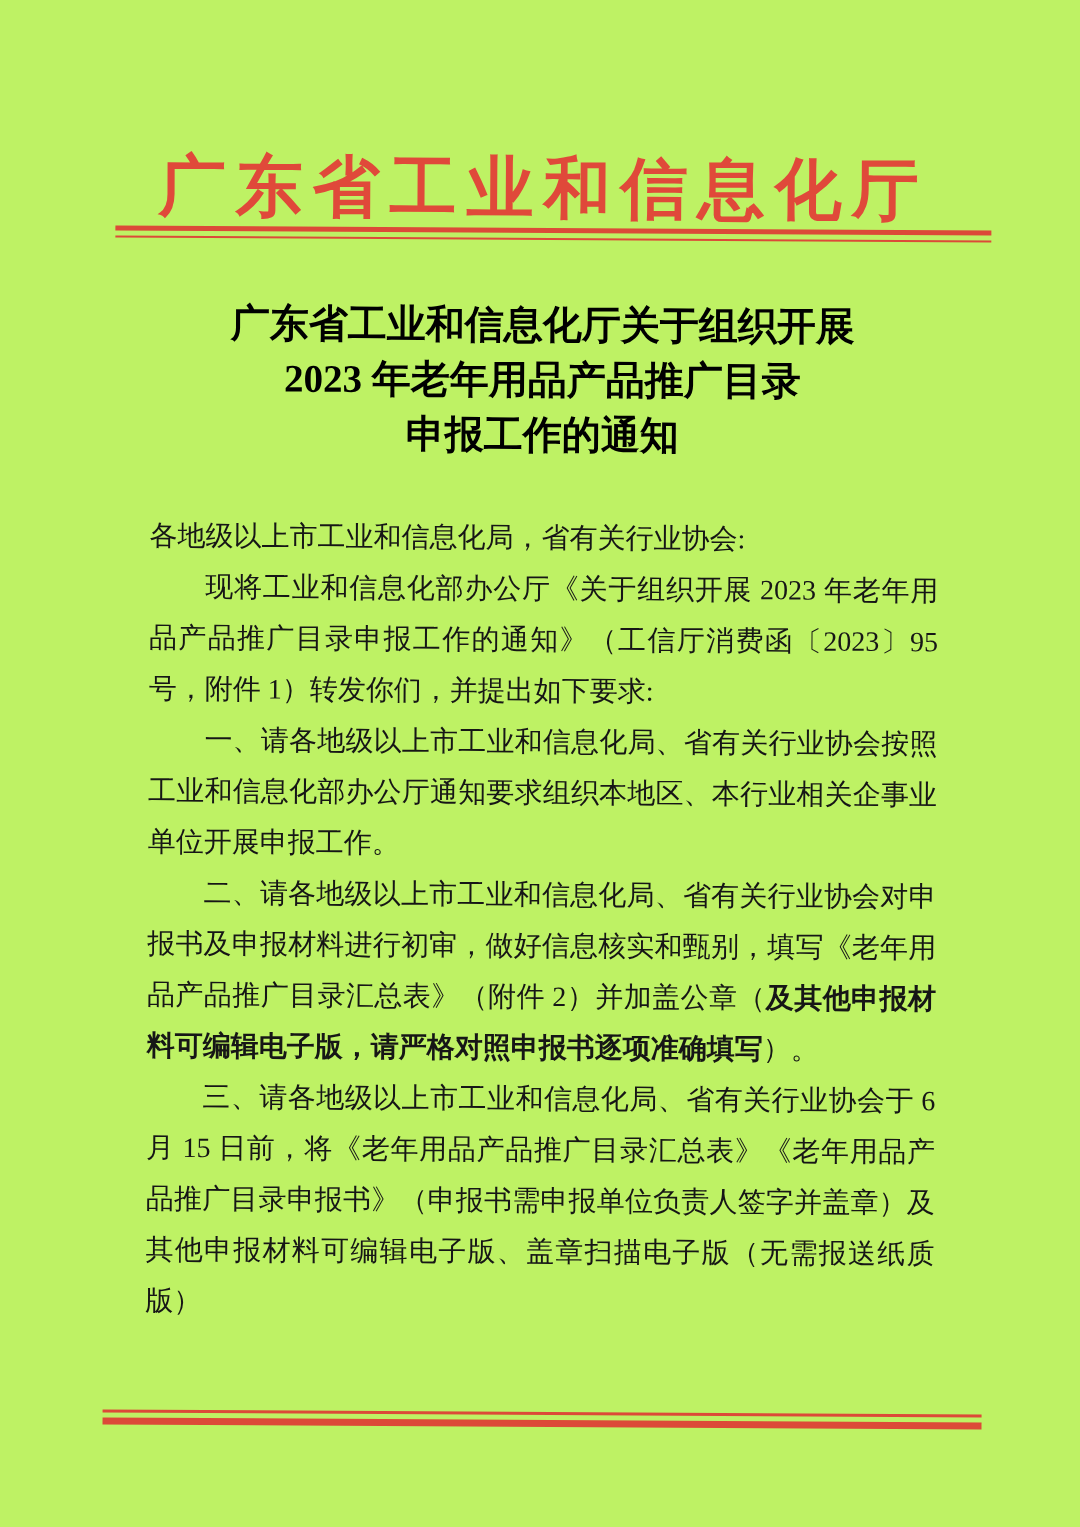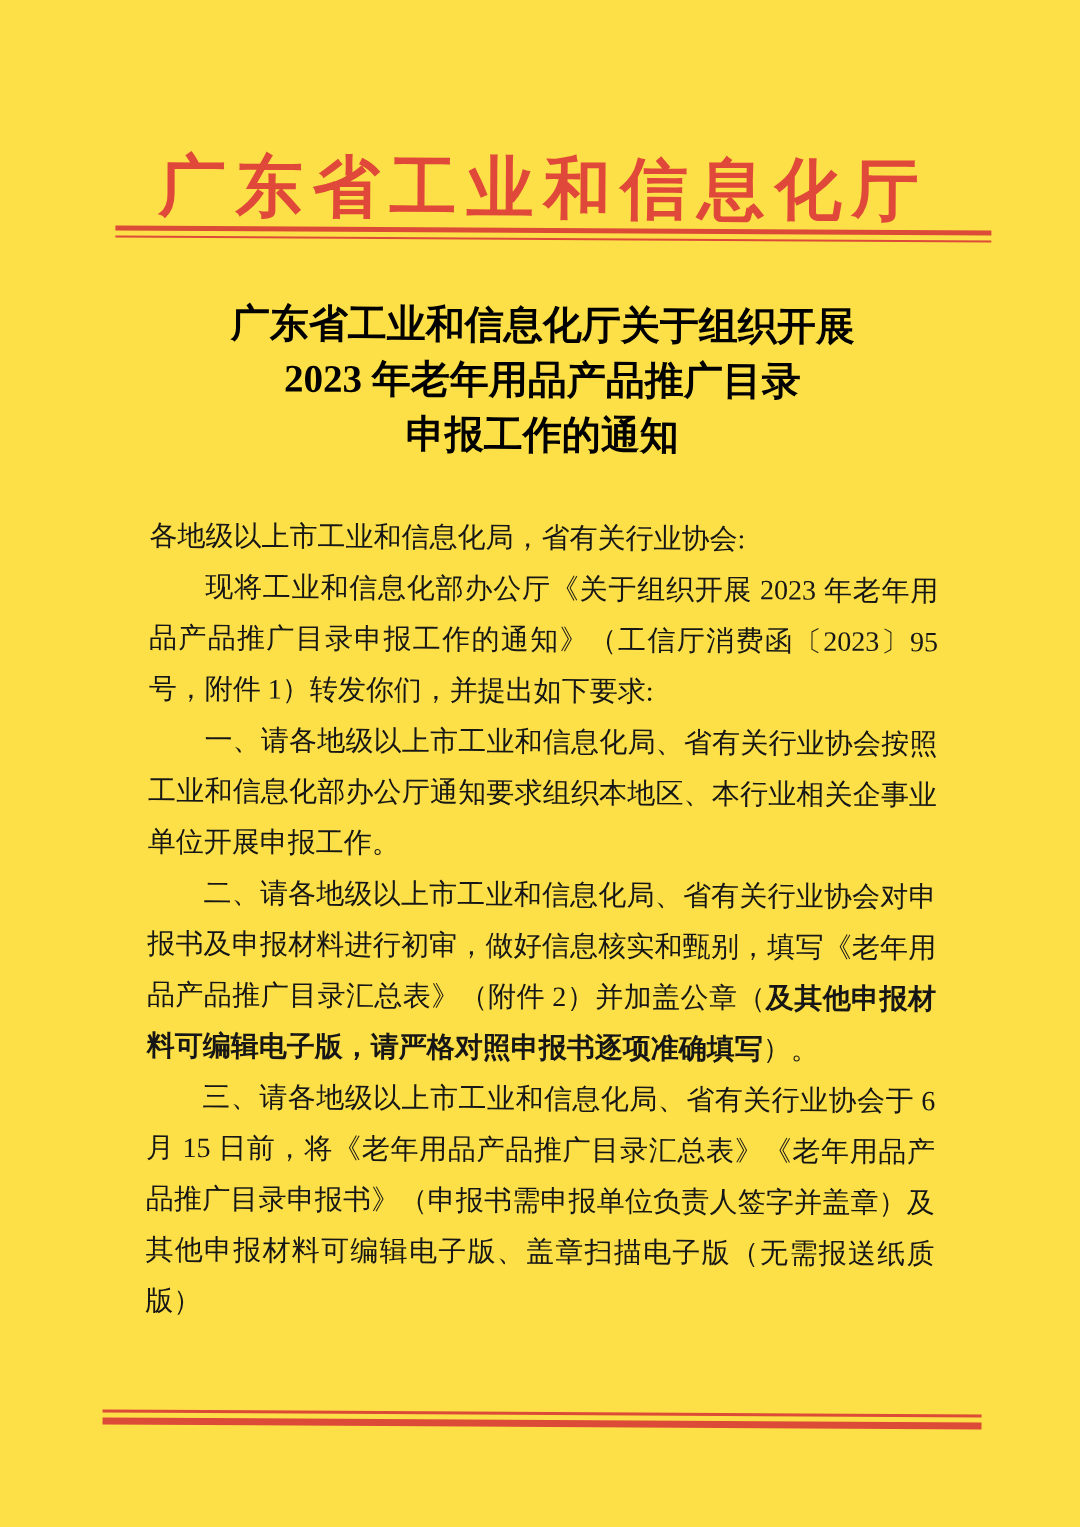--- a/index.html
+++ b/index.html
@@ -4,21 +4,21 @@
 <style>
   html, body {
     margin: 0;
     padding: 0;
     background: #ffffff;
   }
   .page {
     position: relative;
     width: 1080px;
     height: 1527px;
-    background: #fde047;
+    background: #bef264;
     overflow: hidden;
     font-family: "Liberation Serif", "DejaVu Serif", serif;
   }
   
   .skew {
     position: absolute;
     left: 0; top: 0; right: 0; bottom: 0;
     transform: rotate(0.33deg);
     transform-origin: 540px 820px;
   }

